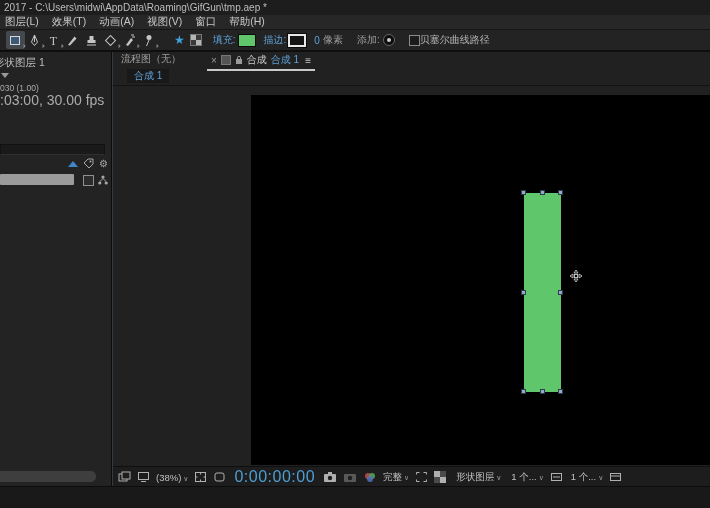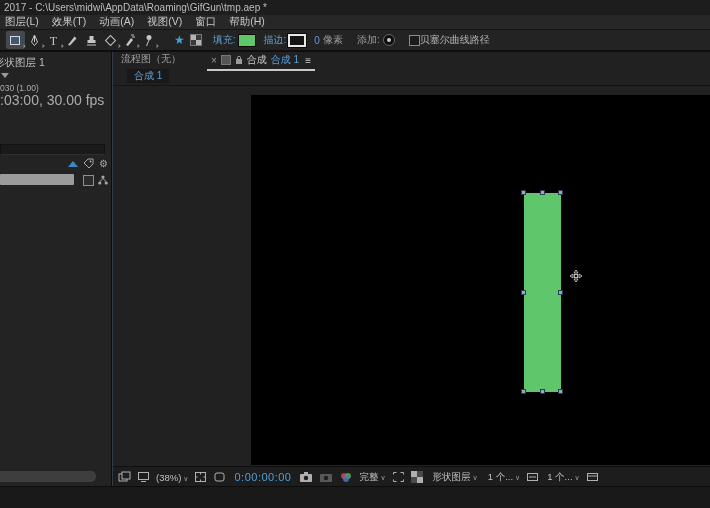--- a/index.html
+++ b/index.html
@@ -75,21 +75,21 @@
   .comp-black{position:absolute;left:138px;top:9px;right:0;bottom:2px;background:#000;}
   #green-shape{position:absolute;}
   .handle{position:absolute;width:5px;height:5px;background:#93a9c4;border:1px solid #2e3b52;box-sizing:border-box;}
   #cursor-icon{position:absolute;}
   
   .bottom-bar{position:absolute;left:0;right:0;bottom:0;height:20px;background:#1d1d1d;
               border-top:1px solid #0f0f0f;display:flex;align-items:center;gap:6px;
               padding:0 5px;font-size:9.5px;color:#b8b8b8;white-space:nowrap;}
   .bb-icon{display:flex;align-items:center;}
   .chev{font-size:7px;color:#9a9a9a;margin-left:2px;}
-  .timecode{color:#4e9fd4;font-size:11px;letter-spacing:.5px;margin:0 2px;}
+  .timecode{color:#4e9fd4;font-size:16px;letter-spacing:.5px;margin:0 2px;}
   .faded{opacity:.4;}
   .bb-label{color:#c0c0c0;}
   
   .bottom-strip{position:absolute;left:0;right:0;bottom:0;height:21px;background:#191919;
                 border-top:1px solid #0c0c0c;}
 </style>
 </head>
 <body>
 
 <div id="app">

